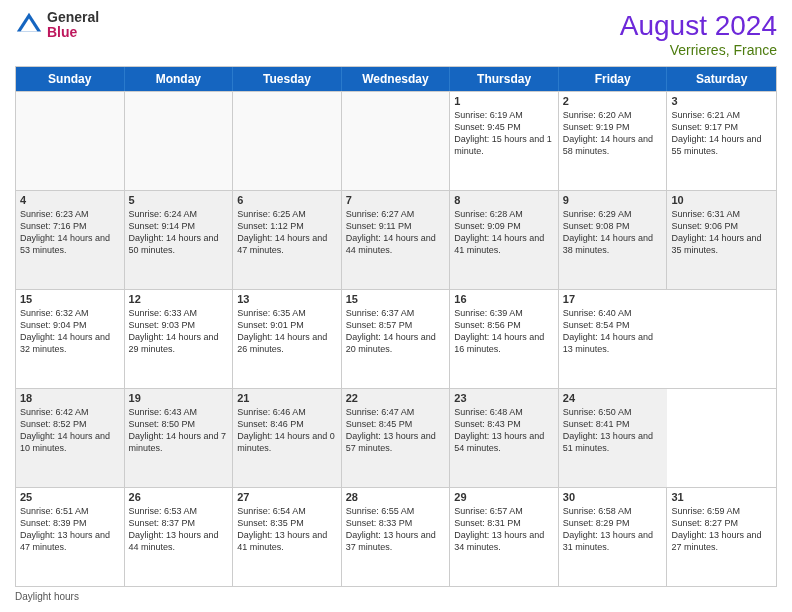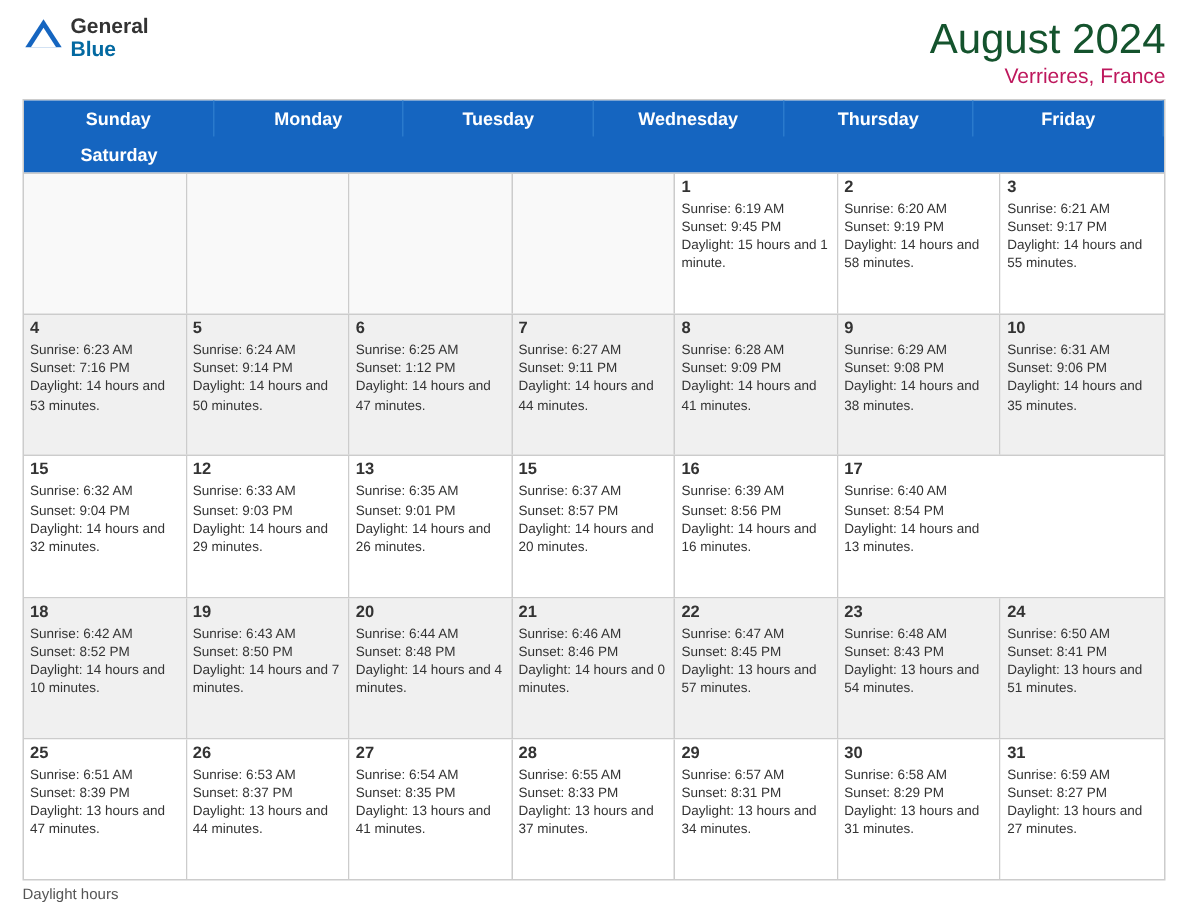--- a/index.html
+++ b/index.html
@@ -29,46 +29,46 @@
       gap: 4px;
     }
     .logo-text {
       display: flex;
       flex-direction: column;
       font-size: 14px;
       font-weight: bold;
       line-height: 1.1;
     }
     .logo-text .general { color: #333; }
-    .logo-text .blue { color: #0369a1; }
+    .logo-text .blue { color: #be185d; }
     .logo-icon {
       width: 28px;
       height: 28px;
     }
     .title-block {
       text-align: right;
     }
     .title-block .month-year {
       font-size: 28px;
-      color: #14532d;
+      color: #6d28d9;
       font-weight: normal;
     }
     .title-block .location {
       font-size: 14px;
-      color: #be185d;
+      color: #4d7c0f;
     }
     .calendar {
       flex: 1;
       display: flex;
       flex-direction: column;
       border: 1px solid #ccc;
     }
     .cal-header {
       display: grid;
-      grid-template-columns: repeat(6, 1fr);
+      grid-template-columns: repeat(7, 1fr);
       background: #1565c0;
     }
     .cal-header-cell {
       color: #fff;
       text-align: center;
       font-size: 12px;
       font-weight: bold;
       padding: 5px 2px;
       border-right: 1px solid #2a7acc;
     }
@@ -276,27 +276,20 @@
 and 10 minutes.</div>
           </div>
           <div class="cal-cell shaded">
             <div class="day-num">19</div>
             <div class="day-info">Sunrise: 6:43 AM
 Sunset: 8:50 PM
 Daylight: 14 hours
 and 7 minutes.</div>
           </div>
           <div class="cal-cell shaded">
-            <div class="day-num">20</div>
-            <div class="day-info">Sunrise: 6:44 AM
-Sunset: 8:48 PM
-Daylight: 14 hours
-and 4 minutes.</div>
-          </div>
-          <div class="cal-cell shaded">
             <div class="day-num">21</div>
             <div class="day-info">Sunrise: 6:46 AM
 Sunset: 8:46 PM
 Daylight: 14 hours
 and 0 minutes.</div>
           </div>
           <div class="cal-cell shaded">
             <div class="day-num">22</div>
             <div class="day-info">Sunrise: 6:47 AM
 Sunset: 8:45 PM

